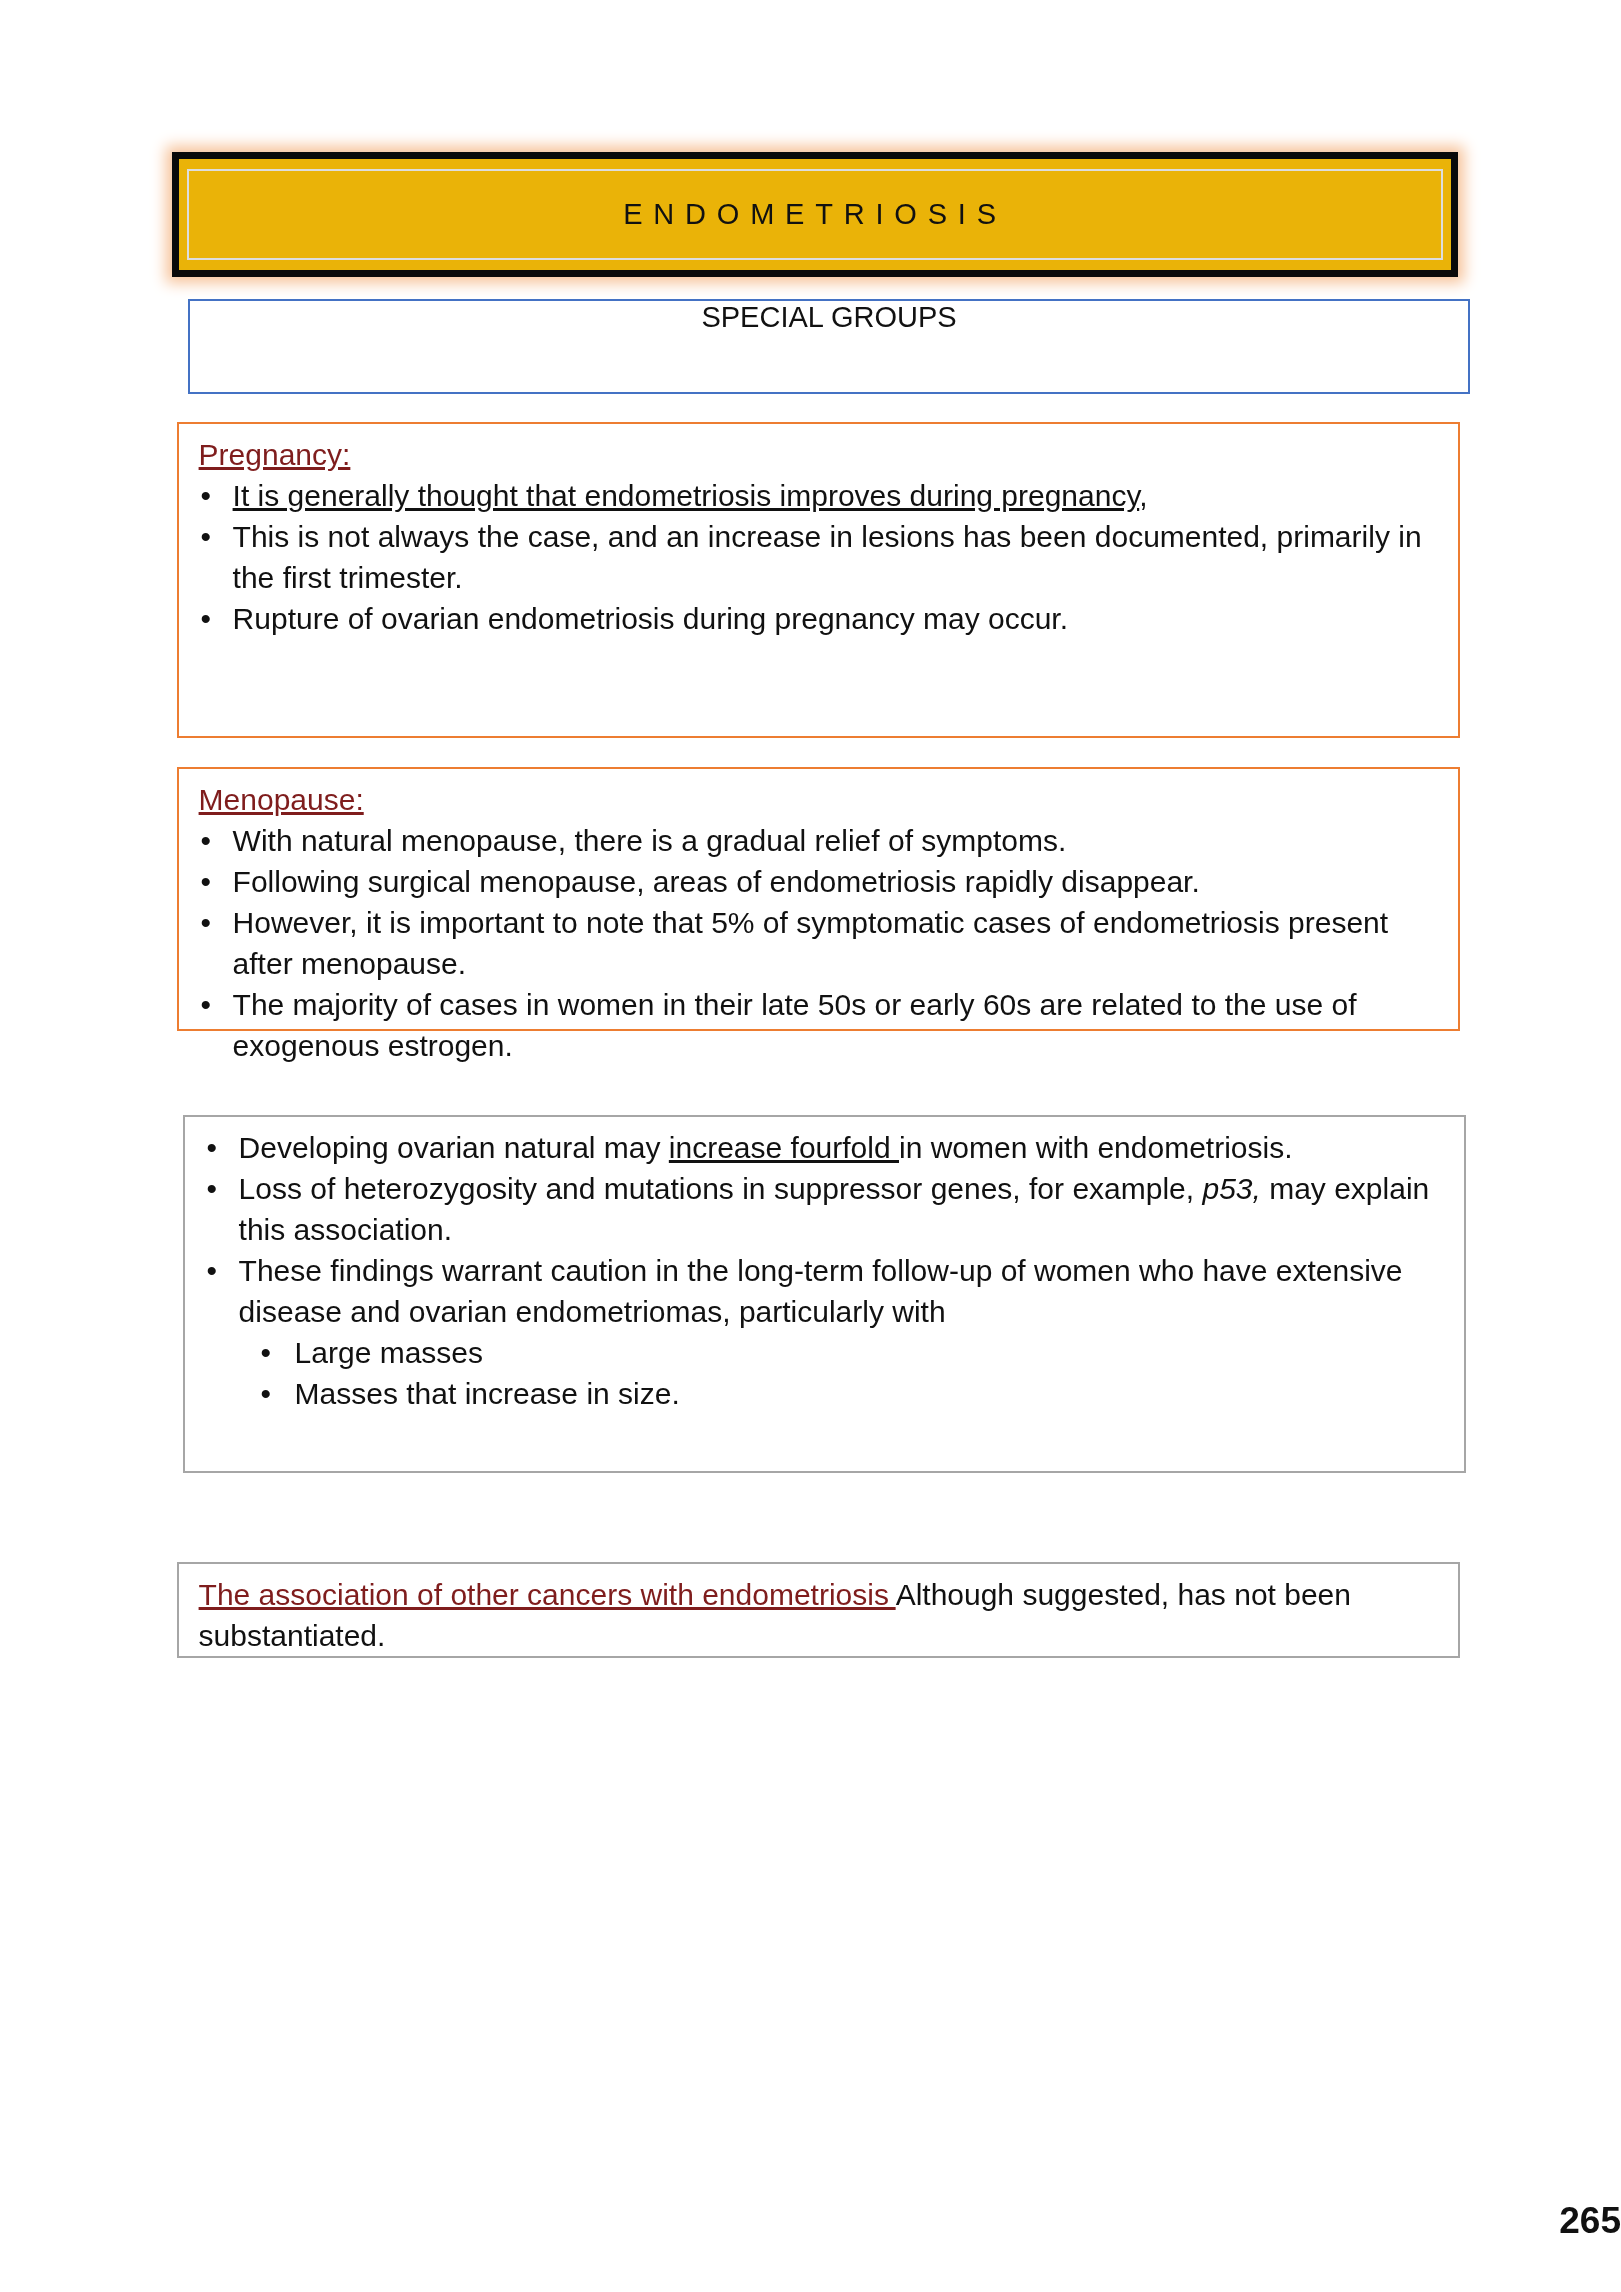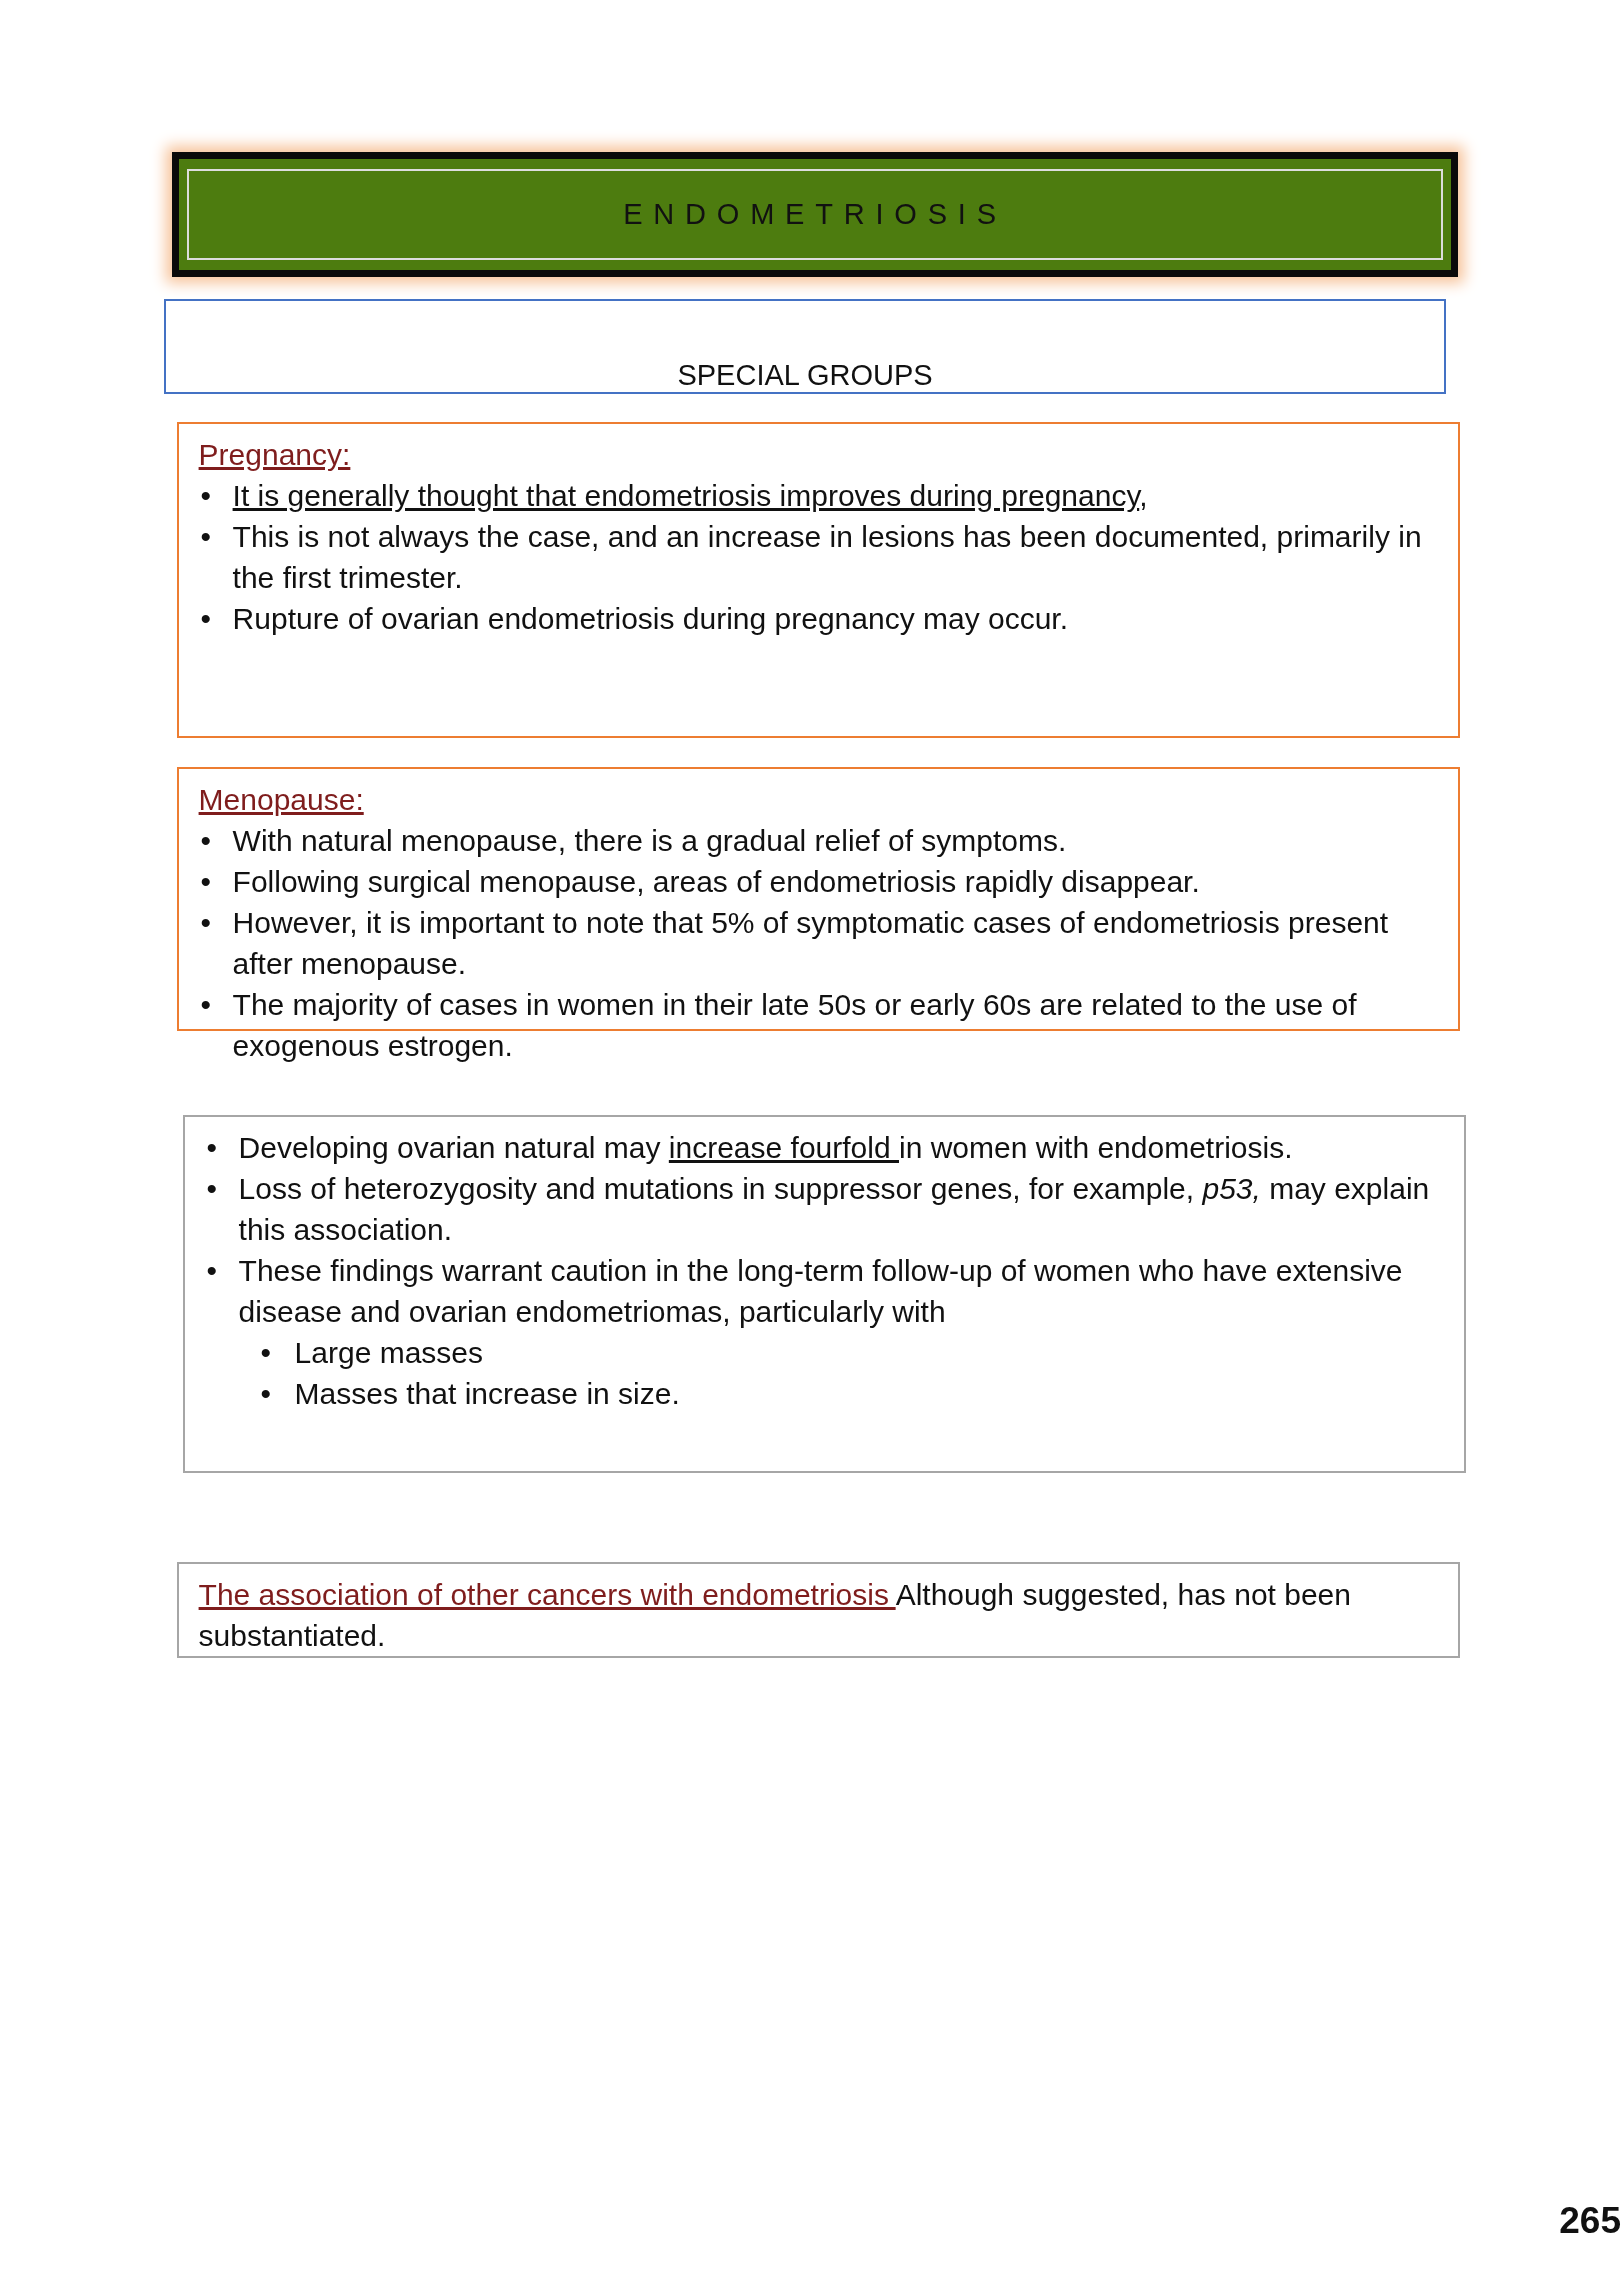--- a/index.html
+++ b/index.html
@@ -1,21 +1,21 @@
 <!DOCTYPE html>
 <html><head>
 <meta charset="utf-8">
 <style>
   html,body{margin:0;padding:0;background:#fff;}
   body{width:1621px;height:2293px;position:relative;font-family:"Liberation Sans","DejaVu Sans",sans-serif;color:#111;}
   .abs{position:absolute;box-sizing:border-box;}
-  .title-box{left:172px;top:152px;width:1286px;height:125px;border:7.8px solid #0a0a0a;box-shadow:0 0 13.7px 5.9px #f7c39a;background:#4d7c0f;}
+  .title-box{left:172px;top:152px;width:1286px;height:125px;border:7.8px solid #0a0a0a;box-shadow:0 0 13.7px 5.9px #f7c39a;background:#eab308;}
   .title-inner{position:absolute;left:7.8px;top:9.8px;right:7.8px;bottom:9.8px;border:2px solid #ddd;display:flex;align-items:center;justify-content:center;}
   .title-text{font-size:29px;letter-spacing:10.8px;}
-  .sg-box{left:164px;top:299px;width:1282px;height:95px;border:2.9px solid #4472c4;display:flex;align-items:flex-end;justify-content:center;font-size:29px;}
+  .sg-box{left:188px;top:299px;width:1282px;height:95px;border:2.9px solid #4472c4;display:flex;align-items:flex-start;justify-content:center;font-size:29px;}
   .box{left:177px;width:1283px;padding:9.8px 19.6px;font-size:30px;line-height:41px;}
   .orange{border:2.9px solid #ed7d31;}
   .gray{border:2.9px solid #a6a6a6;}
   .heading{color:#7f1d1d;text-decoration:underline;}
   ul{margin:0;padding:0;list-style:none;}
   li{position:relative;padding-left:34px;}
   li::before{content:"•";position:absolute;left:2px;}
   li.sub{padding-left:90px;}
   li.sub::before{left:56px;}
   .u{text-decoration:underline;}

